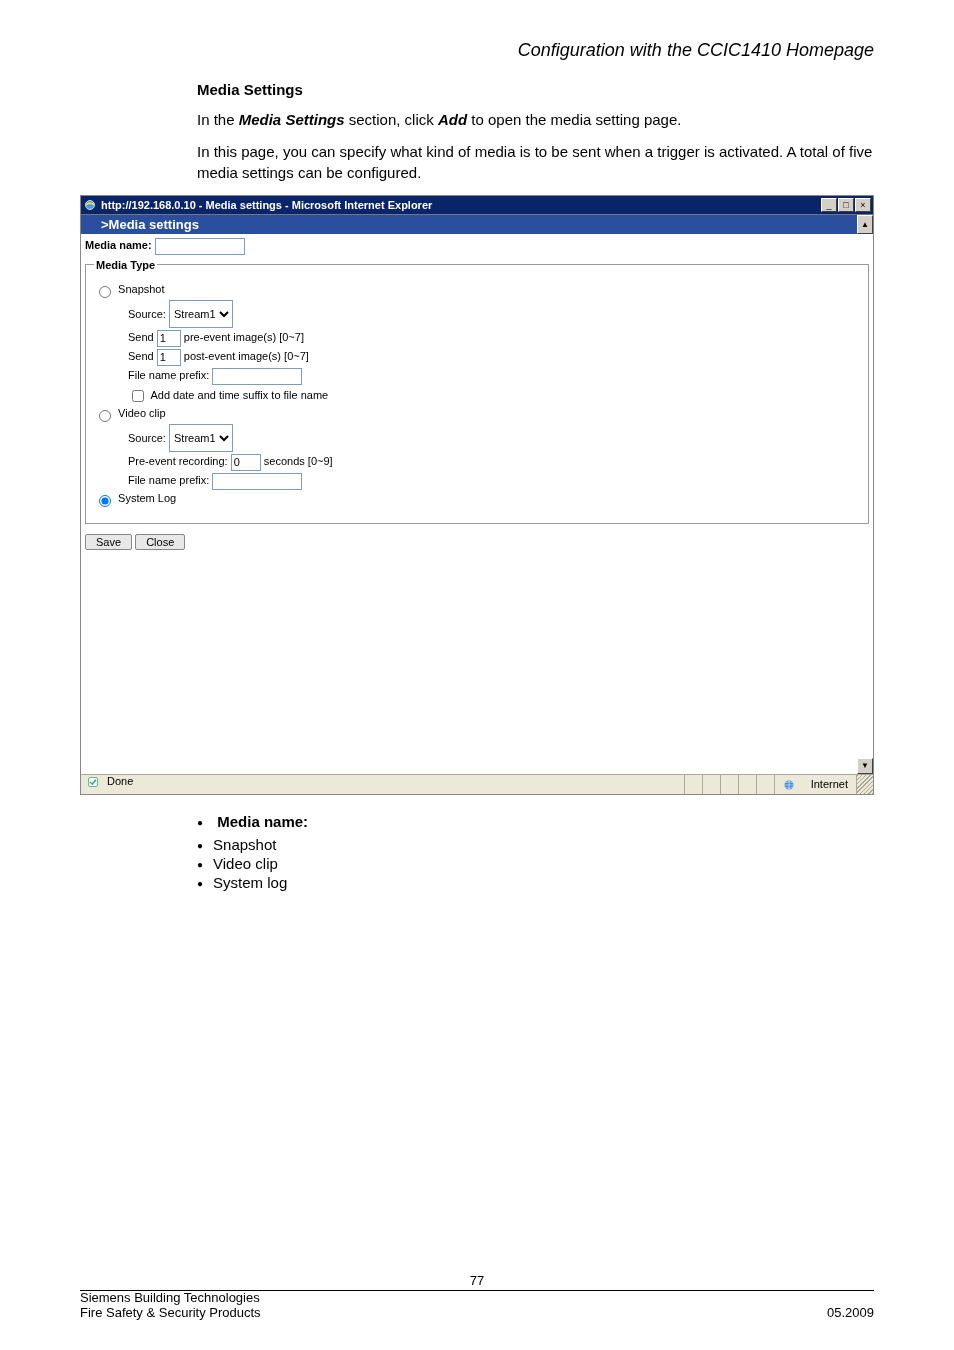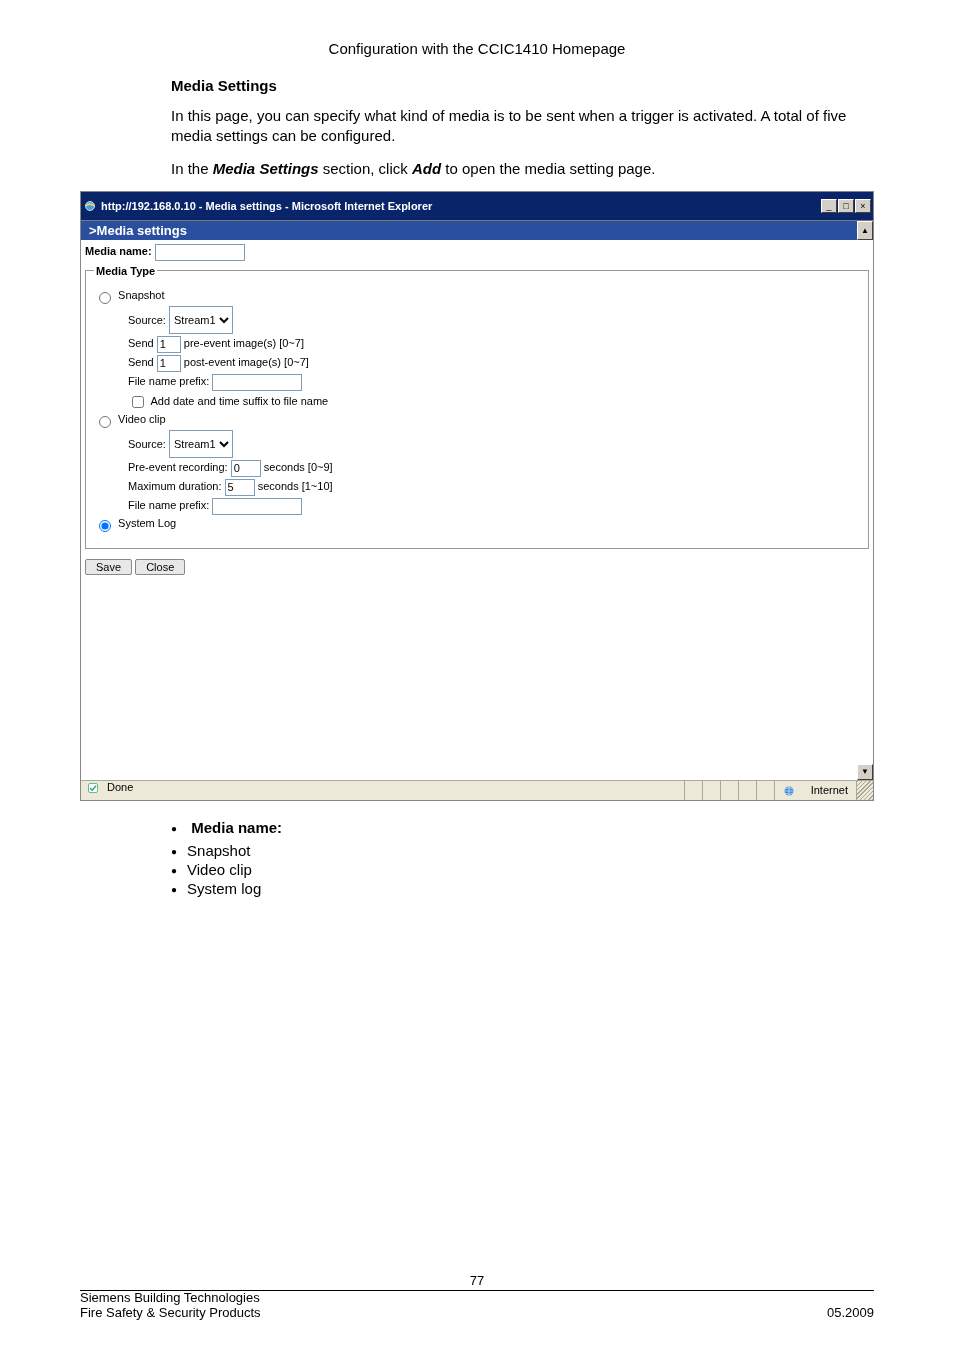--- a/index.html
+++ b/index.html
@@ -10,46 +10,47 @@
     color: #000;
     background: #fff;
     width: 954px;
   }
   .page {
     padding: 40px 80px 30px 80px;
     position: relative;
     min-height: 1350px;
   }
   .header-right {
-    text-align: center;
-    font-size: 15px;
+    text-align: right;
+    font-style: italic;
+    font-size: 18px;
     margin-bottom: 20px;
   }
   .content-col {
-    margin-left: 91px;
+    margin-left: 117px;
   }
   .section-title {
     font-weight: bold;
     margin-bottom: 12px;
   }
   .para { margin-bottom: 12px; line-height: 1.35; }
   .bi { font-weight: bold; font-style: italic; }
   .screenshot {
     margin: 8px 0 18px 0;
     border: 1px solid #888;
     font-family: Tahoma, Arial, sans-serif;
     font-size: 11px;
     background: #fff;
   }
   .titlebar {
     background: linear-gradient(#0a246a, #0a246a);
     color: #fff;
     display: flex;
     align-items: center;
-    height: 28px;
+    height: 18px;
     padding: 0 2px;
   }
   .titlebar .ie-icon {
     width: 14px; height: 14px;
     display: inline-flex; align-items: center; justify-content: center;
     margin-right: 4px;
   }
   .titlebar .title-text { font-weight: bold; font-size: 11px; flex: 1; white-space: nowrap; overflow: hidden; }
   .winbtns { display: flex; gap: 1px; }
   .winbtn {
@@ -61,21 +62,21 @@
     display: inline-flex; align-items: center; justify-content: center;
     color: #000;
     font-family: Arial;
     cursor: default;
   }
   .blueband {
     background: #2a4f9e;
     color: #fff;
     font-weight: bold;
     font-size: 13px;
-    padding: 2px 8px;
+    padding: 2px 20px;
     border-top: 1px solid #777;
     position: relative;
   }
   .scroll-up {
     position: absolute; right: 0; top: 0;
     width: 16px; height: 100%;
     background: #d4d0c8;
     border: 1px solid #fff;
     border-right-color: #404040; border-bottom-color: #404040;
     font-size: 8px; display:flex; align-items:center; justify-content:center;
@@ -174,25 +175,25 @@
 </style>
 </head>
 <body>
 
 <div class="page">
   <div class="header-right">Configuration with the CCIC1410 Homepage</div>
 
   <div class="content-col">
     <div class="section-title">Media Settings</div>
 
-    <div class="para">In this page, you can specify what kind of media is to be sent when a trigger is activated. A total of five media settings can be configured.</div>
-
     <div class="para">
       <span>In the </span><span class="bi">Media Settings</span><span> section, click </span><span class="bi">Add</span><span> to open the media setting page.</span>
     </div>
+
+    <div class="para">In this page, you can specify what kind of media is to be sent when a trigger is activated. A total of five media settings can be configured.</div>
   </div>
 
   <div class="screenshot">
     <div class="titlebar">
       <span class="ie-icon">
         <svg class="ic" viewBox="0 0 16 16">
             <circle cx="8" cy="8" r="6" fill="#3aa0e8" stroke="#fff" stroke-width="1"></circle>
             <path d="M2 8 Q8 3 14 8" stroke="#ffd54a" stroke-width="2" fill="none"></path>
           </svg>
       </span>
@@ -255,25 +256,20 @@
           <div class="row">
             <span class="label">Source:</span>
             <select class="ssel"><option>Stream1</option></select>
           </div>
           <div class="row">
             <span class="label">Pre-event recording:</span>
             <input type="text" class="tinput" style="width: 30px;" value="0">
             <span class="label">seconds [0~9]</span>
           </div>
           <div class="row">
-            <span class="label">Maximum duration:</span>
-            <input type="text" class="tinput" style="width: 30px;" value="5">
-            <span class="label">seconds [1~10]</span>
-          </div>
-          <div class="row">
             <span class="label">File name prefix:</span>
             <input type="text" class="tinput" style="width: 90px;" value="">
           </div>
         </div>
 
         <div class="row">
           <input type="radio" name="mt" class="radio" checked="" style="">
           <span class="label">System Log</span>
         </div>
       </fieldset>

